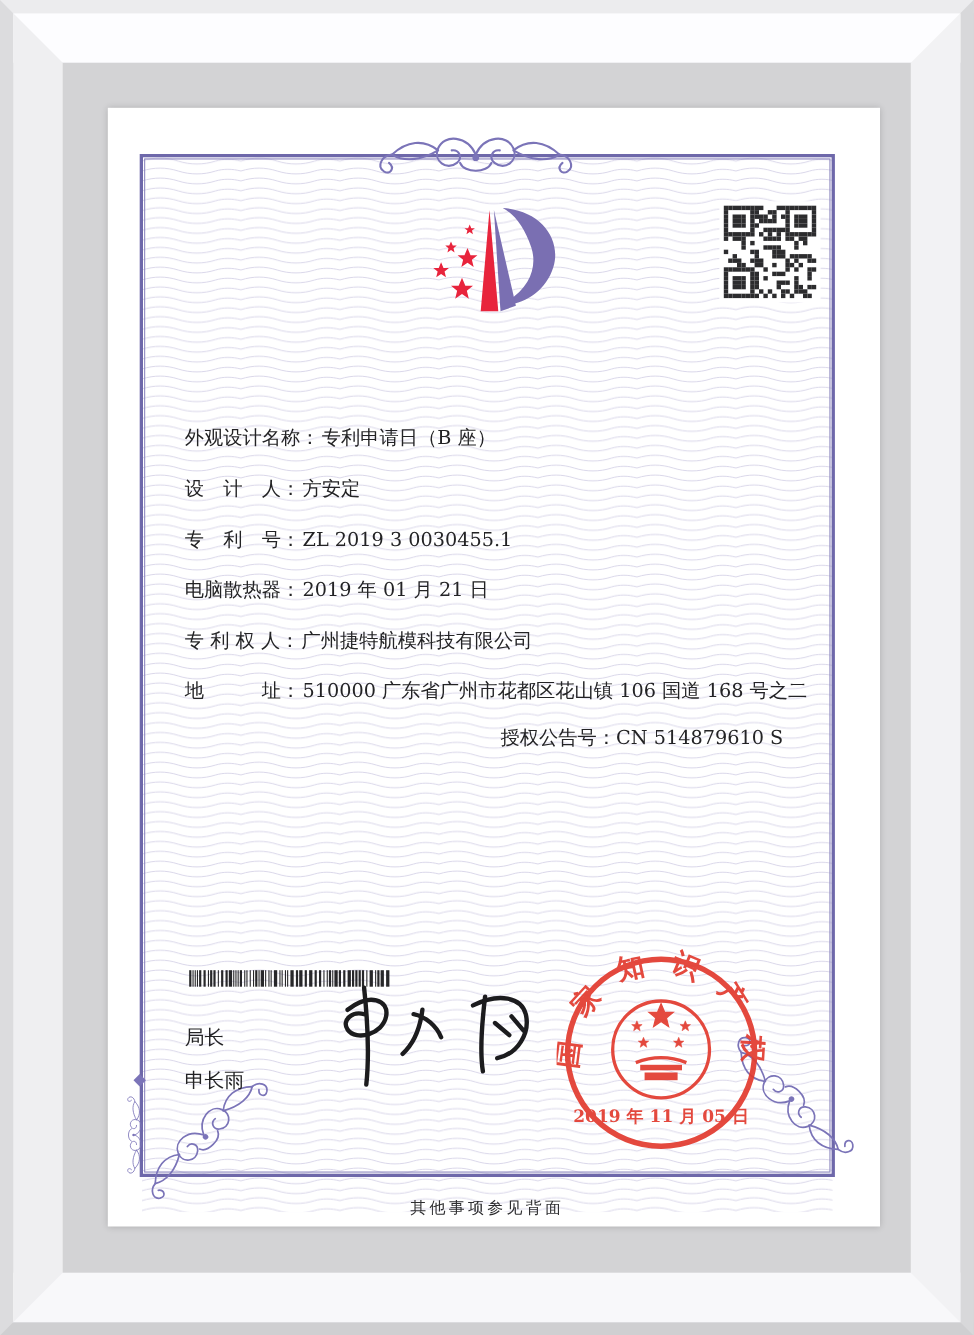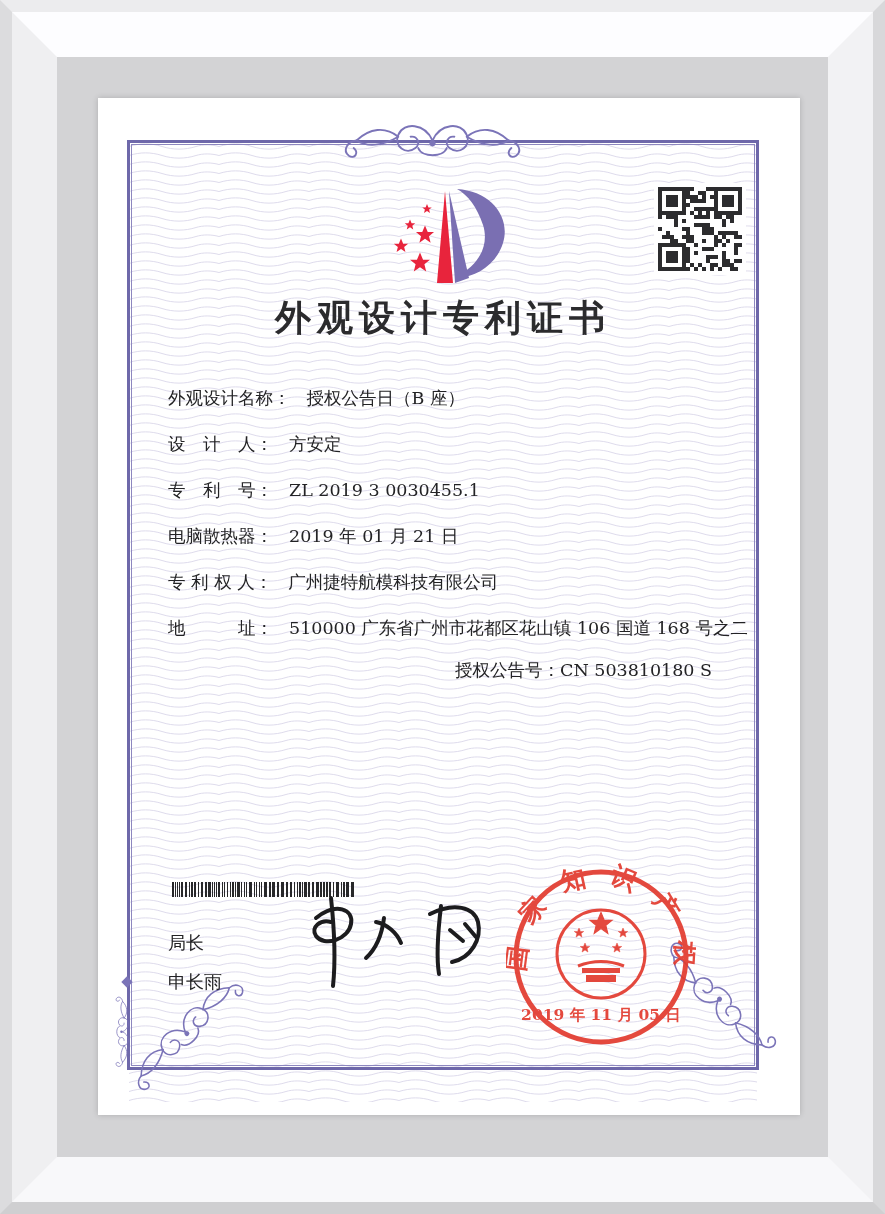--- a/index.html
+++ b/index.html
@@ -23,21 +23,21 @@
   .cert-no{position:absolute;left:54px;top:93px;font-size:17px;letter-spacing:3px;color:#3a3a3a;}
   .logo{position:absolute;left:287px;top:85px;}
   .qr{position:absolute;left:556px;top:85px;width:92px;height:92px;background:#fff;
     display:grid;grid-template-columns:repeat(21,1fr);padding:4px;}
   .qr b{display:block;width:100%;height:100%;}
   .qr b.k{background:#2c2c2e;}
   .title{position:absolute;left:29px;top:196px;width:632px;margin:0;text-align:center;
     font-size:36px;font-weight:bold;letter-spacing:6px;color:#2b2b2d;}
   .fields{position:absolute;left:70px;top:288px;width:575px;font-size:17.5px;color:#232325;}
   .fields .row{position:absolute;left:0;white-space:nowrap;}
-  .fields .lbl{margin-right:16px;}
+  .fields .lbl{margin-right:2px;}
   .r0{top:0;}.r1{top:46px;text-align:right;}.r2{top:92px;}.r3{top:138px;}.r4{top:184px;}.r5{top:230px;}
   .grant-row{position:absolute;left:70px;top:560px;width:592px;font-size:17.5px;color:#232325;white-space:nowrap;}
   .grant-no{position:absolute;left:287px;top:0;}
   .paras{position:absolute;left:52px;top:596px;width:594px;font-size:16.5px;line-height:26px;
     color:#232325;text-align:justify;}
   .paras p{margin:0;text-indent:2em;}
   .barcode{position:absolute;left:74px;top:784px;width:184px;height:15px;display:flex;align-items:stretch;}
   .barcode i{display:block;height:100%;}
   .sig-title{position:absolute;left:70px;top:833px;font-size:18px;color:#232325;}
   .sig-name{position:absolute;left:70px;top:872px;font-size:18px;color:#232325;}
@@ -546,45 +546,44 @@
         <b class="k"></b>
         <b class=""></b>
         <b class="k"></b>
         <b class=""></b>
         <b class=""></b>
         <b class="k"></b>
         <b class="k"></b>
         <b class=""></b>
       </div>
 
-    <h1 class="title">外观设计专利证书</h1>
 
     <div class="fields">
       <div class="row r0">
-        <span class="lbl">外观设计名称：</span><span class="val">授权公告日（B 座）</span>
+        <span class="lbl">外观设计名称：</span><span class="val">专利申请日（B 座）</span>
       </div>
       <div class="row r1">
         <span class="lbl">设　计　人：</span><span class="val">方安定</span>
       </div>
       <div class="row r2">
         <span class="lbl">专　利　号：</span><span class="val">ZL 2019 3 0030455.1</span>
       </div>
       <div class="row r3">
         <span class="lbl">电脑散热器：</span><span class="val">2019 年 01 月 21 日</span>
       </div>
       <div class="row r4">
         <span class="lbl">专 利 权 人：</span><span class="val">广州捷特航模科技有限公司</span>
       </div>
       <div class="row r5">
         <span class="lbl">地　　　址：</span><span class="val">510000 广东省广州市花都区花山镇 106 国道 168 号之二</span>
       </div>
     </div>
 
     <div class="grant-row">
-      <span class="grant-no"><span>授权公告号：</span><span>CN 503810180 S</span></span>
+      <span class="grant-no"><span>授权公告号：</span><span>CN 514879610 S</span></span>
     </div>
 
 
     <div class="barcode">
         <i style="width:2px;background:#28282a"></i>
         <i style="width:1px"></i>
         <i style="width:1px;background:#28282a"></i>
         <i style="width:1px"></i>
         <i style="width:1px;background:#28282a"></i>
         <i style="width:1px"></i>
@@ -731,14 +730,15 @@
           <rect x="76" y="106" width="38" height="5" stroke="none"></rect>
           <rect x="80" y="113" width="30" height="7" stroke="none"></rect>
         </g>
         <text x="95" y="158" text-anchor="middle" font-size="15.5" stroke="none" font-weight="bold" font-family="'DejaVu Serif','Liberation Serif',serif">2019 年 11 月 05 日</text>
       </g>
       <defs>
         <path id="sealStar" d="M0,-10 L2.9,-3.1 L9.5,-3.1 L4.2,1.2 L5.9,8.1 L0,4 L-5.9,8.1 L-4.2,1.2 L-9.5,-3.1 L-2.9,-3.1 Z"></path>
       </defs>
     </svg>
 
+    <div class="back-note">其他事项参见背面</div>
   </div>
 </div>
 
 </body></html>

